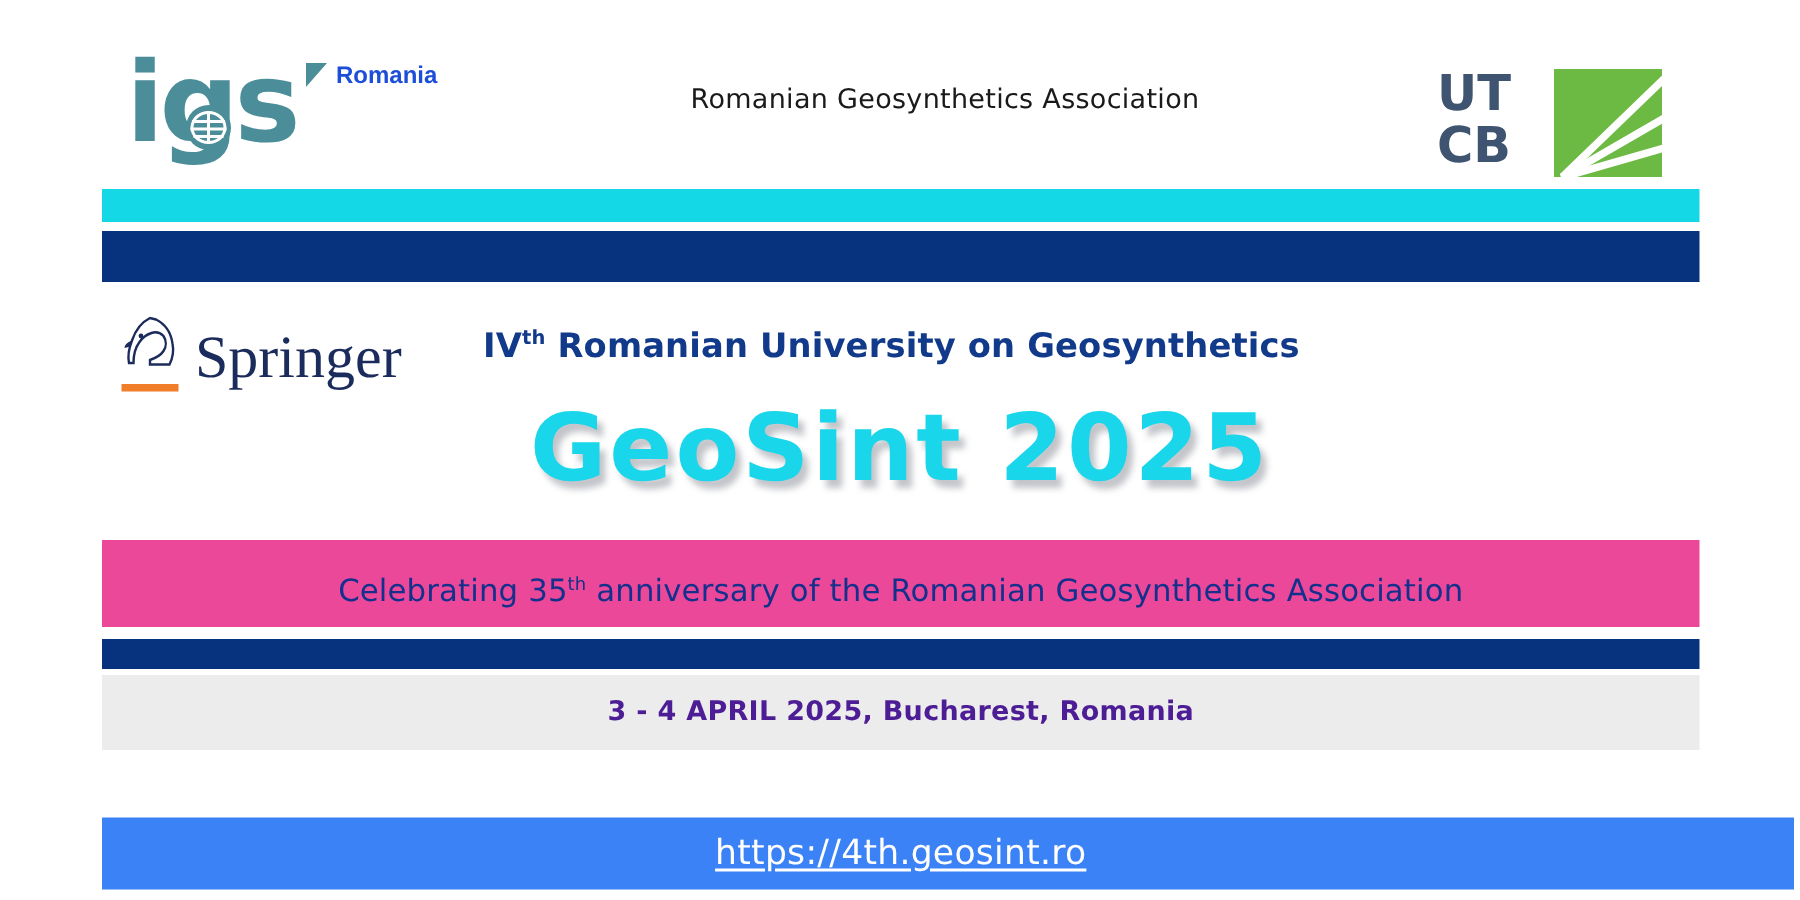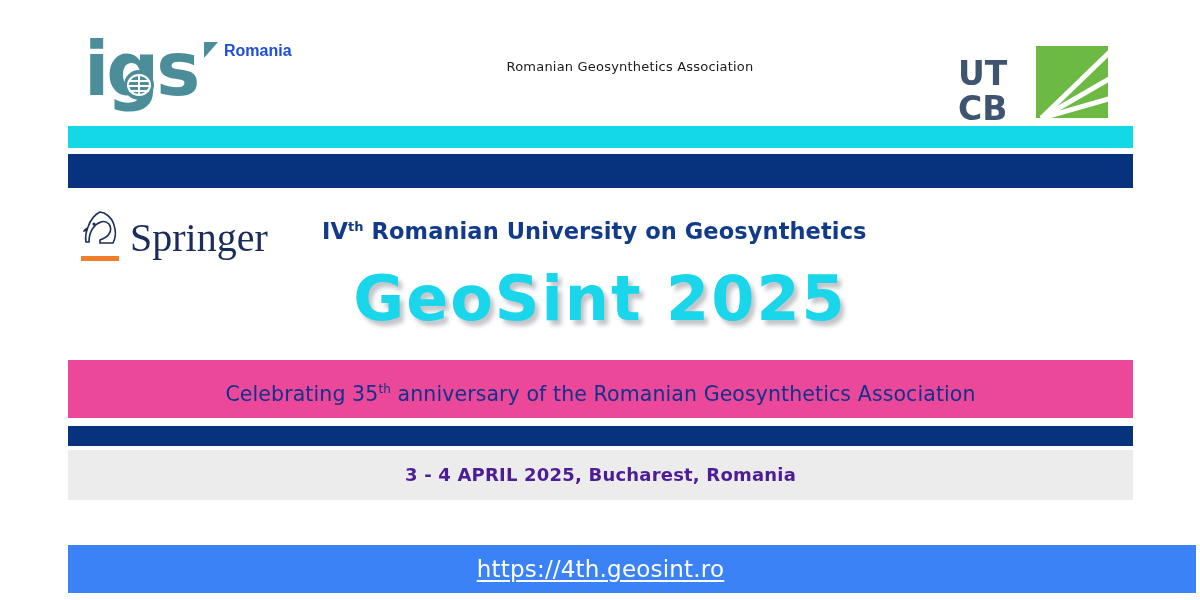--- a/index.html
+++ b/index.html
@@ -105,37 +105,37 @@
 
   
   .header-center {
     position: absolute;
     left: 330px;
     top: 30px;
     width: 600px;
     text-align: center;
     color: #1a1a1a;
     font-family: "DejaVu Sans", sans-serif;
-    font-size: 13px;
+    font-size: 18px;
     line-height: 30px;
     letter-spacing: 0.2px;
   }
 
   
   .utcb-logo {
     position: absolute;
     left: 958px;
     top: 22px;
     width: 180px;
     height: 80px;
   }
   .utcb-text {
     position: absolute;
     left: 0;
-    top: 12px;
+    top: 0;
     font-family: "DejaVu Sans", sans-serif;
     font-weight: bold;
     font-size: 33px;
     line-height: 35px;
     color: #3e5470;
     letter-spacing: 0px;
   }
   .utcb-mark {
     position: absolute;
     left: 78px;

